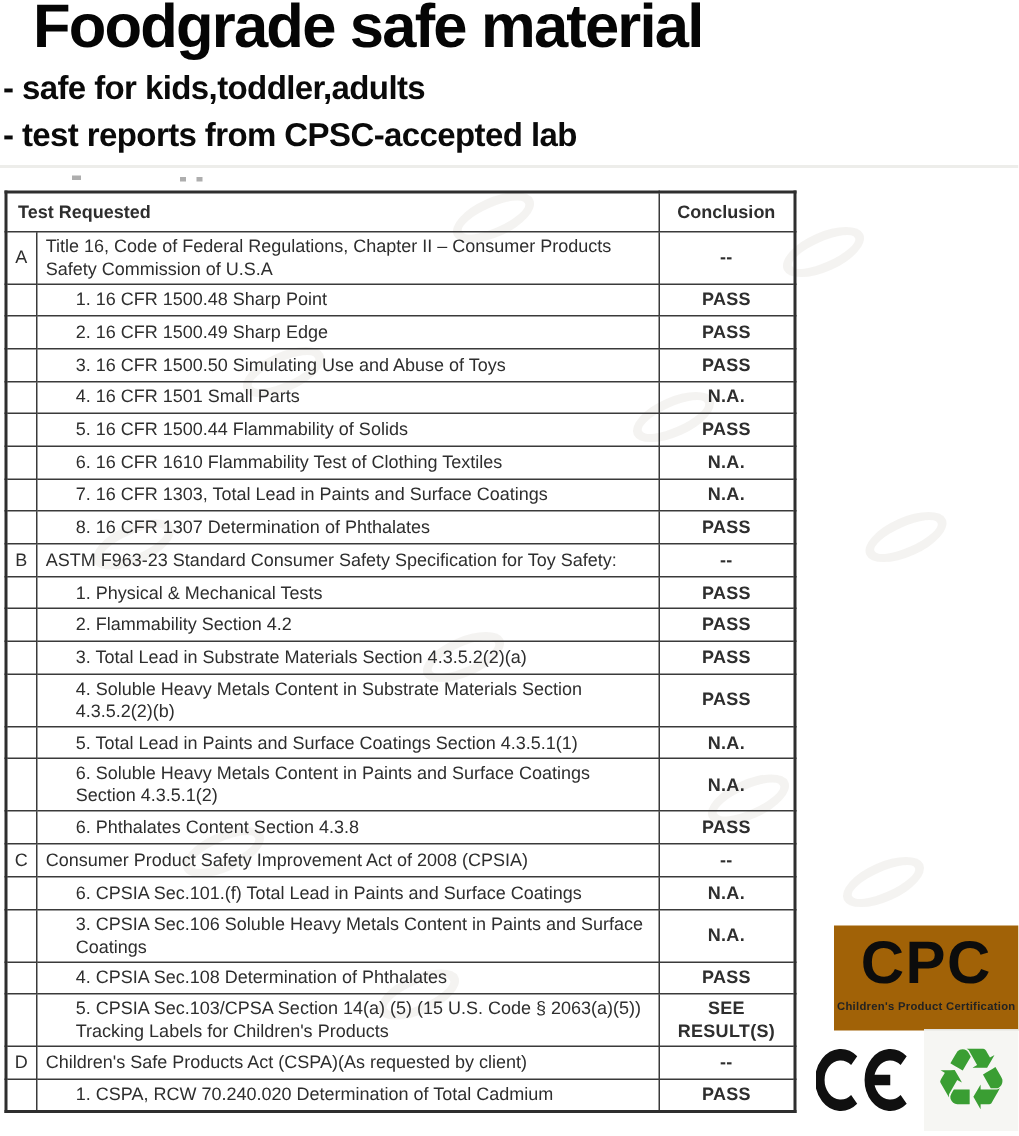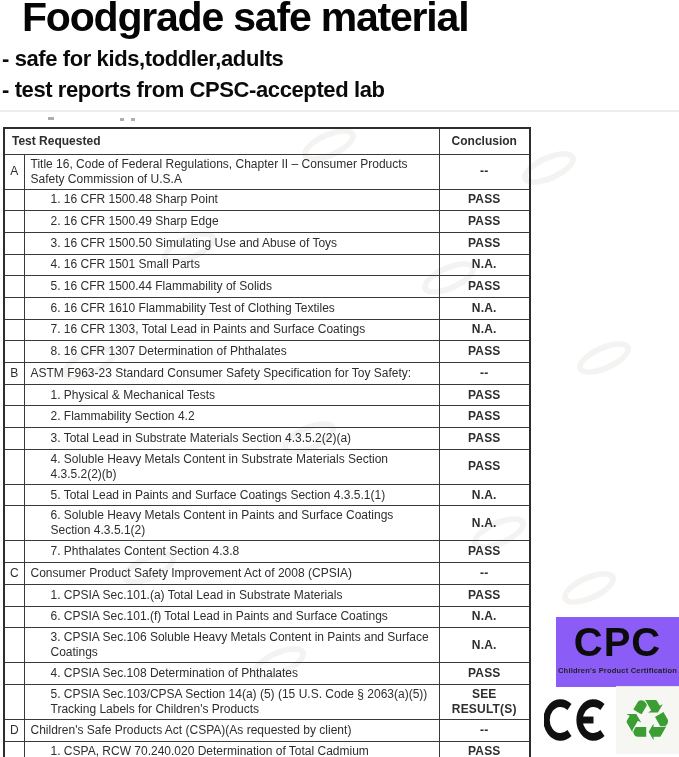--- a/index.html
+++ b/index.html
@@ -78,21 +78,21 @@
   td.conclusion {
     text-align:center; font-weight:bold; font-size:11.5px;
     letter-spacing:.2px; color:#1f1f1f;
   }
   tr.single td { height:21.7px; }
   tr.tall td   { height:34.8px; }
 
   
   .cpc-block {
     position:absolute; left:556px; top:617px; width:123px; height:70px;
-    background:#8b5cf6; text-align:center; z-index:3;
+    background:#a16207; text-align:center; z-index:3;
   }
   .cpc-text {
     font-size:40px; font-weight:bold; letter-spacing:1px;
     color:#0c0c0c; line-height:44px; margin-top:3px;
   }
   .cpc-sub {
     font-size:7.5px; font-weight:bold; color:#222;
     letter-spacing:.2px; white-space:nowrap; margin-top:2px;
   }
   .ce-mark { position:absolute; left:544px; top:697px; z-index:3; }
@@ -214,32 +214,27 @@
           <td class="test indent">5.  Total Lead in Paints and Surface Coatings Section 4.3.5.1(1)</td>
           <td class="conclusion">N.A.</td>
         </tr>
         <tr class="single">
           <td class="letter"></td>
           <td class="test indent">6.  Soluble Heavy Metals Content in Paints and Surface Coatings Section 4.3.5.1(2)</td>
           <td class="conclusion">N.A.</td>
         </tr>
         <tr class="single">
           <td class="letter"></td>
-          <td class="test indent">7.  Phthalates Content Section 4.3.8</td>
+          <td class="test indent">6.  Phthalates Content Section 4.3.8</td>
           <td class="conclusion">PASS</td>
         </tr>
         <tr class="single">
           <td class="letter">C</td>
           <td class="test">Consumer Product Safety Improvement Act of 2008 (CPSIA)</td>
           <td class="conclusion">--</td>
-        </tr>
-        <tr class="single">
-          <td class="letter"></td>
-          <td class="test indent">1.  CPSIA Sec.101.(a) Total Lead in Substrate Materials</td>
-          <td class="conclusion">PASS</td>
         </tr>
         <tr class="single">
           <td class="letter"></td>
           <td class="test indent">6.  CPSIA Sec.101.(f) Total Lead in Paints and Surface Coatings</td>
           <td class="conclusion">N.A.</td>
         </tr>
         <tr class="single">
           <td class="letter"></td>
           <td class="test indent">3.  CPSIA Sec.106 Soluble Heavy Metals Content in Paints and Surface Coatings</td>
           <td class="conclusion">N.A.</td>

